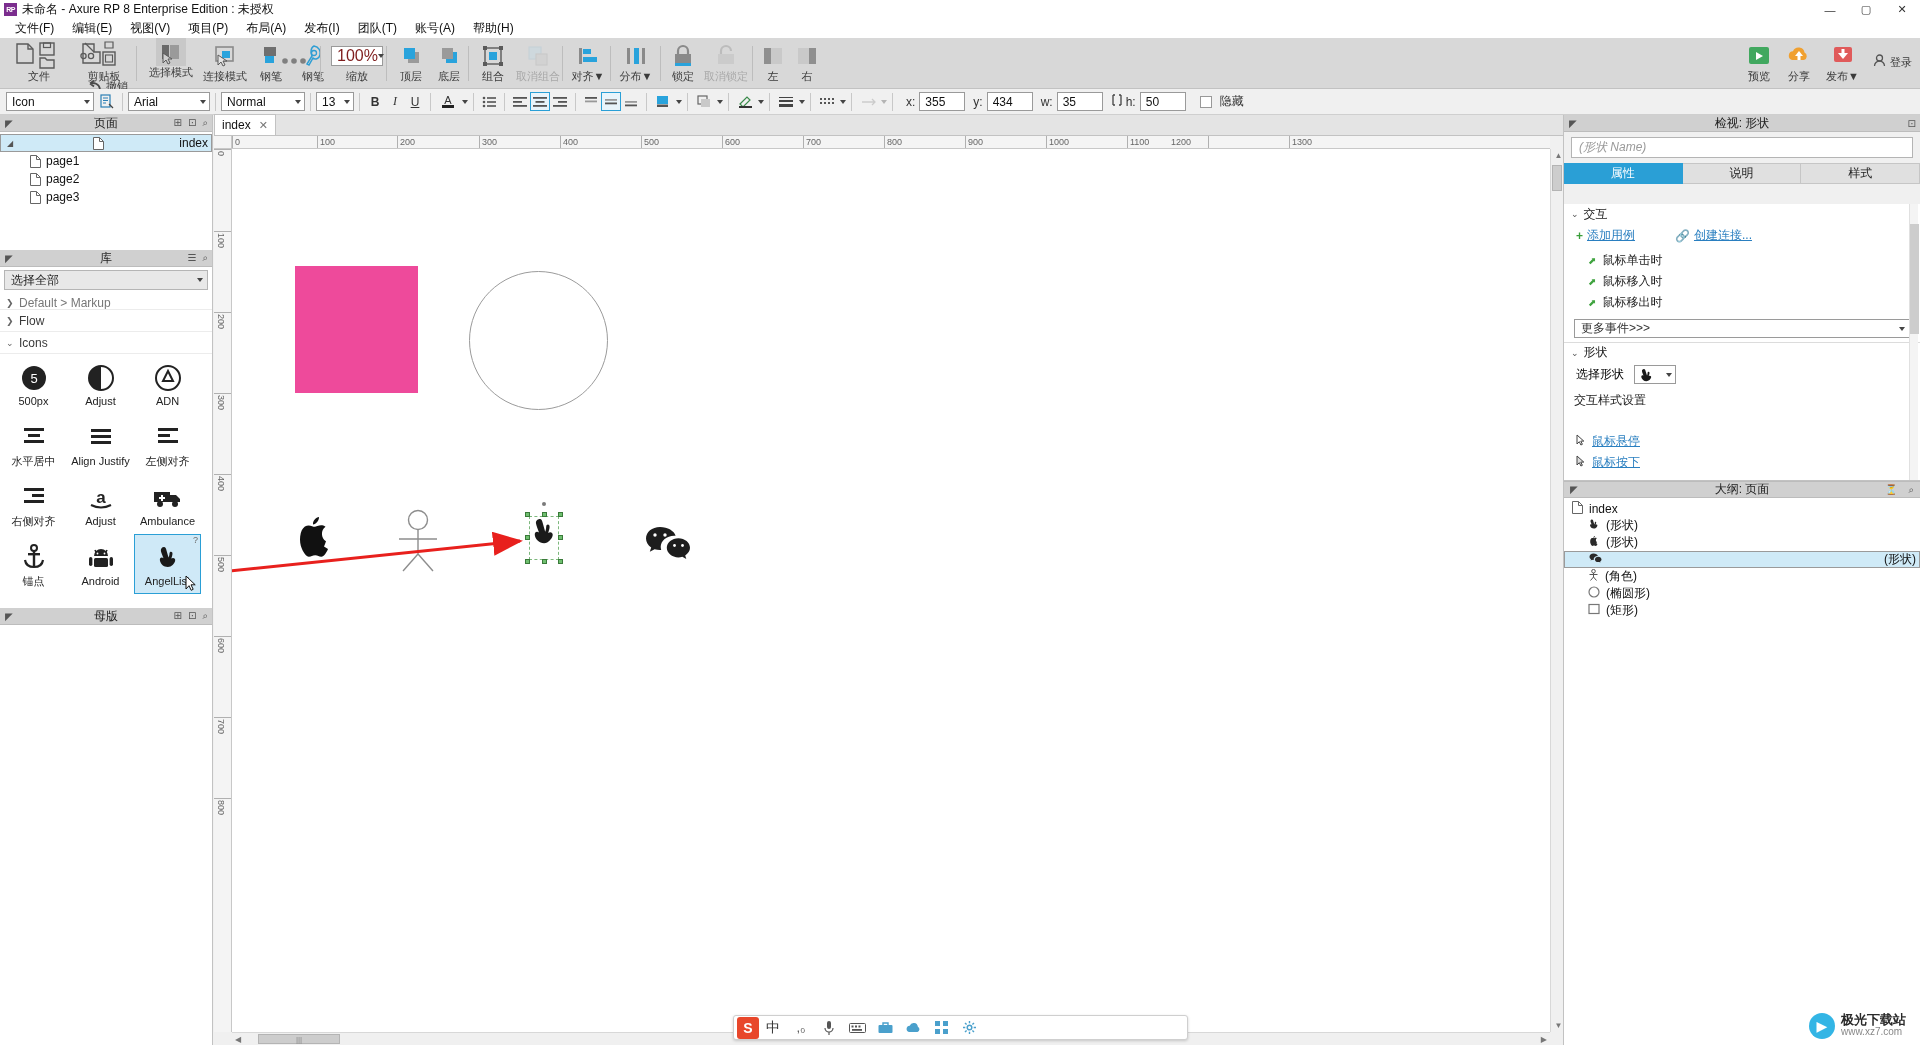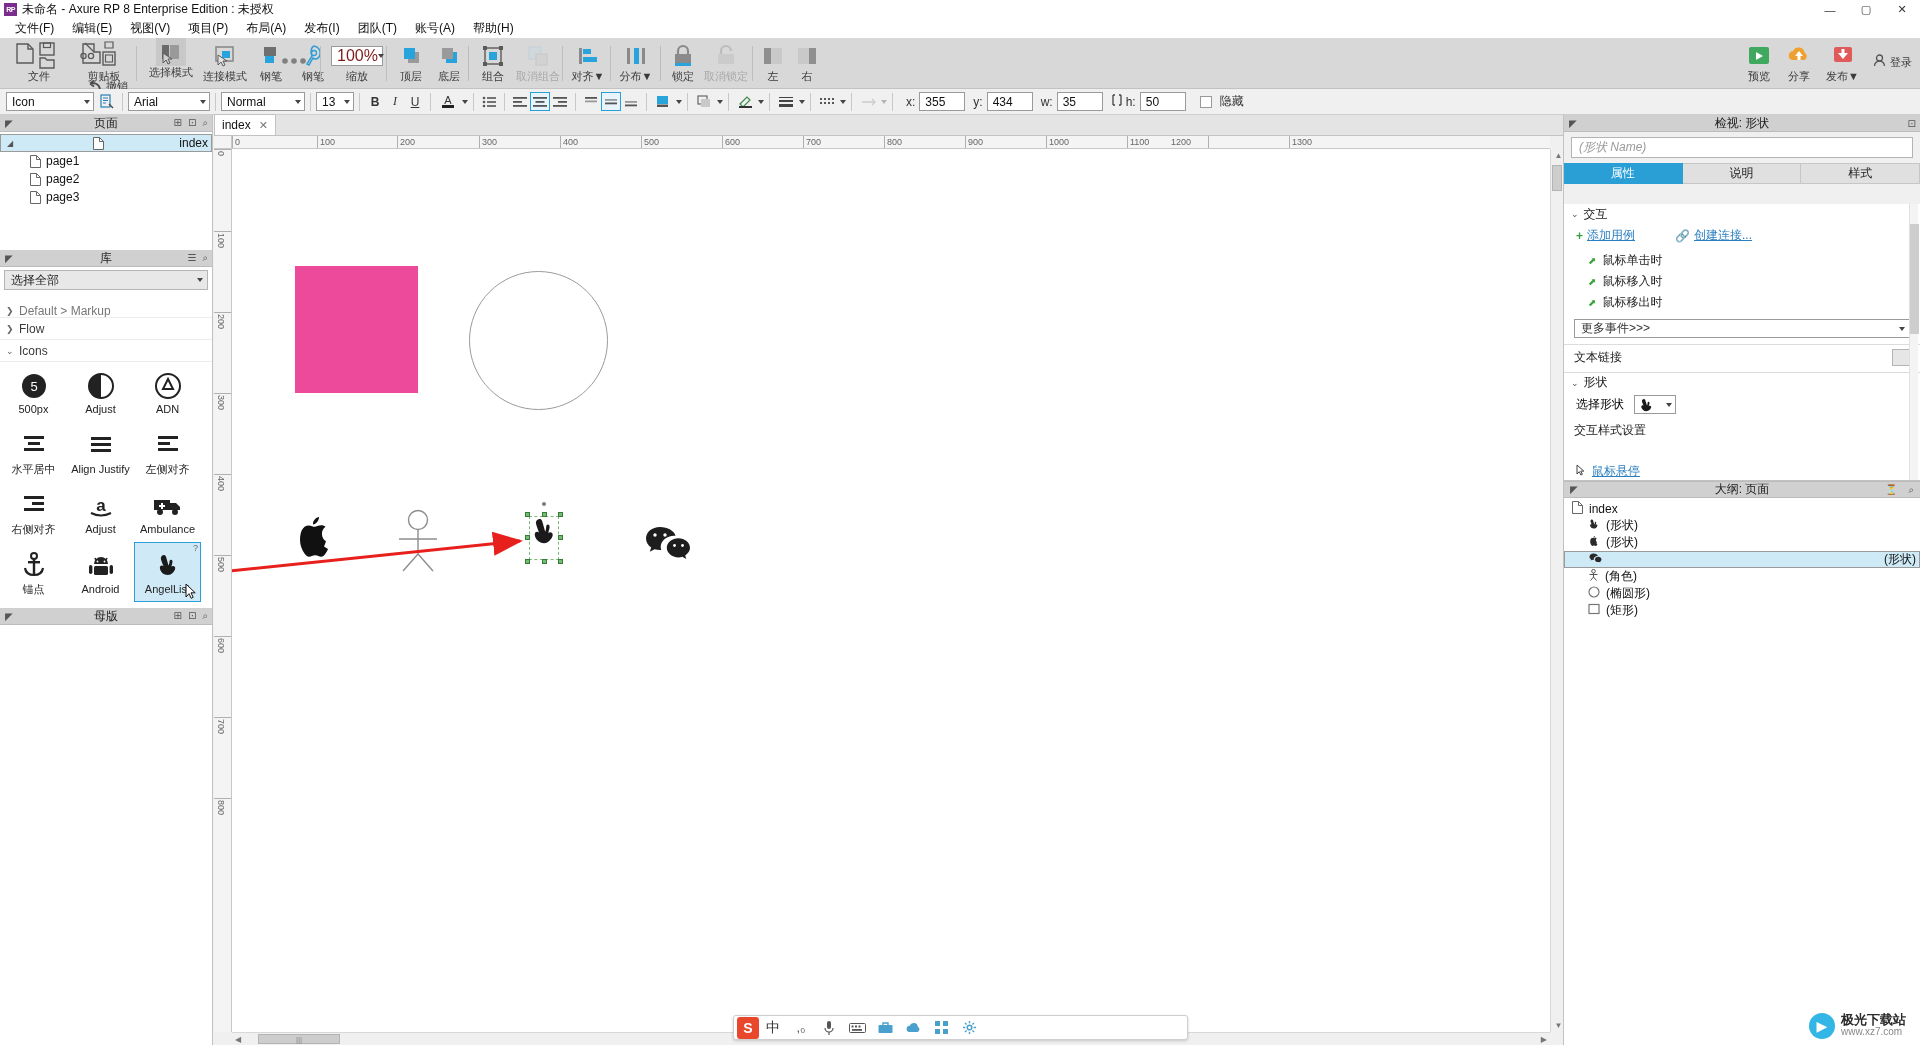--- a/index.html
+++ b/index.html
@@ -96,21 +96,21 @@
   .panel-hdr .left-ic { position:absolute; left:5px; font-size:10px; color:#555; }
   .panel-hdr .right-ics { position:absolute; right:4px; display:flex; gap:6px; font-size:10px; color:#555; }
 
   .tree { padding-top:2px; }
   .tree-row { height:18px; display:flex; align-items:center; font-size:12px; color:#111; padding-left:6px; }
   .tree-row.sel { background:#cfeaf7; }
   .tri { width:10px; font-size:8px; color:#555; }
   .pgicon { width:14px; display:flex; align-items:center; justify-content:center; }
 
   .lib-search {
-    height:20px; margin:3px 4px 14px 4px; background:#e8e8e8; border:1px solid #b5b5b5;
+    height:20px; margin:3px 4px 6px 4px; background:#e8e8e8; border:1px solid #b5b5b5;
     display:flex; align-items:center; justify-content:space-between; padding:0 4px 0 6px;
     font-size:12px; color:#222;
   }
   .lib-row { height:22px; display:flex; align-items:center; font-size:12px; color:#3a3a3a;
              border-bottom:1px solid #ececec; padding-left:6px; }
   .lib-row .ch { width:13px; color:#666; font-size:9px; }
   .icons-grid { display:flex; flex-wrap:wrap; }
   .icon-cell { width:67px; height:60px; display:flex; flex-direction:column;
                align-items:center; justify-content:center; }
   .icon-cell .gl { height:34px; display:flex; align-items:center; justify-content:center; }
@@ -1091,24 +1091,20 @@
           <span class="evt-ic">⬈</span>
           <span>鼠标移出时</span>
         </div>
       </div>
 
       <div class="more-sel">
         <span>更多事件&gt;&gt;&gt;</span>
         <span class="caret"></span>
       </div>
 
-      <div class="row-lbl" style="margin-top:6px;">
-        <span>文本链接</span>
-        <span class="small-btn"></span>
-      </div>
 
       <div class="sect-hdr" style="border-top:1px solid #dcdcdc;margin-top:2px;">
         <span class="ch">⌄</span>
         <span>形状</span>
       </div>
 
       <div style="display:flex;align-items:center;gap:10px;padding:3px 0 0 12px;">
         <span>选择形状</span>
         <span class="shape-pick">
           <svg width="18" height="15" viewBox="0 0 18 15">

